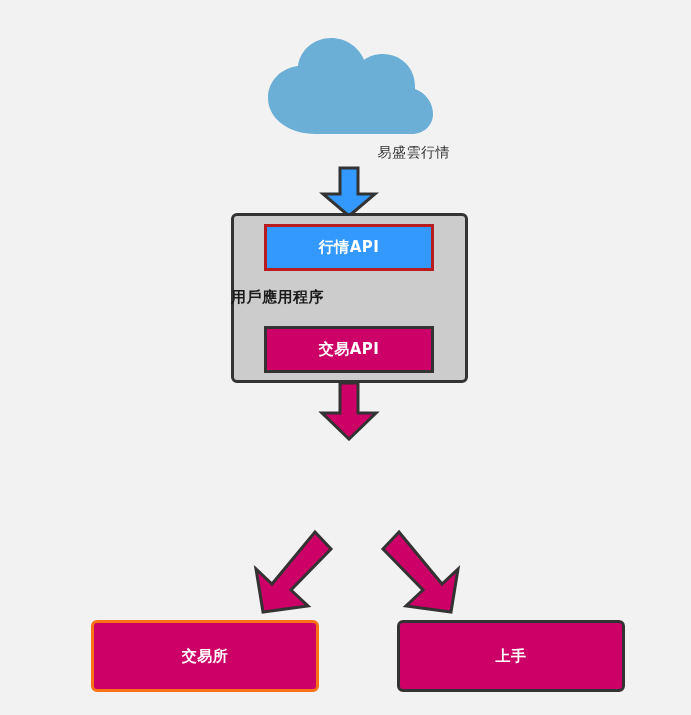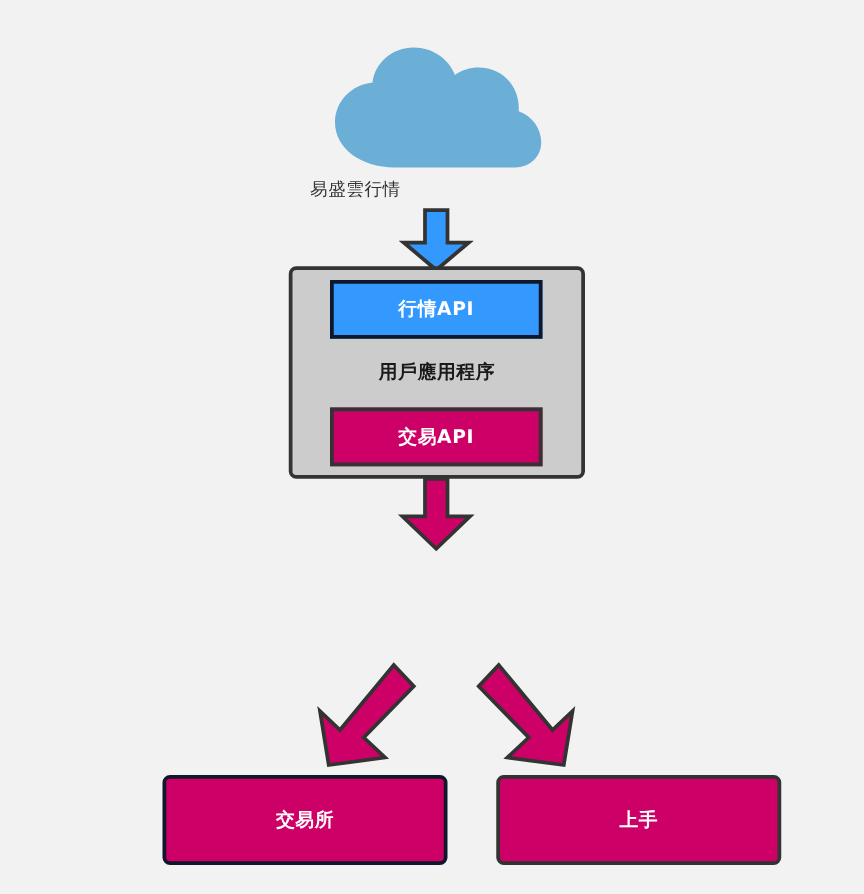--- a/index.html
+++ b/index.html
@@ -35,21 +35,21 @@
     top: 36px;
     width: 182px;
     height: 100px;
   }
   #cloud-node svg { display: block; }
   #cloud-label {
     position: absolute;
     left: 248px;
     top: 143px;
     width: 202px;
-    text-align: left;
+    text-align: right;
     color: #333333;
     font-size: 14px;
     line-height: 18px;
     letter-spacing: 0.5px;
   }
   
   #arrow-cloud-to-app {
     position: absolute;
     left: 319px;
     top: 166px;
@@ -66,32 +66,32 @@
     border: 3px solid #333333;
     border-radius: 6px;
     display: block;
   }
   #quote-api-box {
     left: 264px;
     top: 224px;
     width: 170px;
     height: 47px;
     background: #3399ff;
-    border: 3px solid #0f172a;
+    border: 3px solid #b91c1c;
     color: #ffffff;
     font-size: 15px;
     font-weight: bold;
     letter-spacing: 0.5px;
   }
   #app-container-label {
     position: absolute;
     left: 231px;
     top: 288px;
     width: 237px;
-    text-align: center;
+    text-align: left;
     color: #1a1a1a;
     font-size: 15px;
     font-weight: bold;
     letter-spacing: 0.5px;
   }
   #trade-api-box {
     left: 264px;
     top: 326px;
     width: 170px;
     height: 47px;
@@ -139,27 +139,26 @@
     width: 110px;
     height: 90px;
   }
   
   #exchange-box {
     left: 91px;
     top: 620px;
     width: 228px;
     height: 72px;
     background: #cc0066;
-    border: 3px solid #0f172a;
-    border-radius: 6px;
-    color: #ffffff;
-    font-size: 15px;
-    font-weight: bold;
-    letter-spacing: 0.5px;
-    margin-left: 39px;
+    border: 3px solid #f97316;
+    border-radius: 6px;
+    color: #ffffff;
+    font-size: 15px;
+    font-weight: bold;
+    letter-spacing: 0.5px;
   }
   #shangshou-box {
     left: 375px;
     top: 620px;
     width: 228px;
     height: 72px;
     background: #cc0066;
     border: 3px solid #333333;
     border-radius: 6px;
     color: #ffffff;

